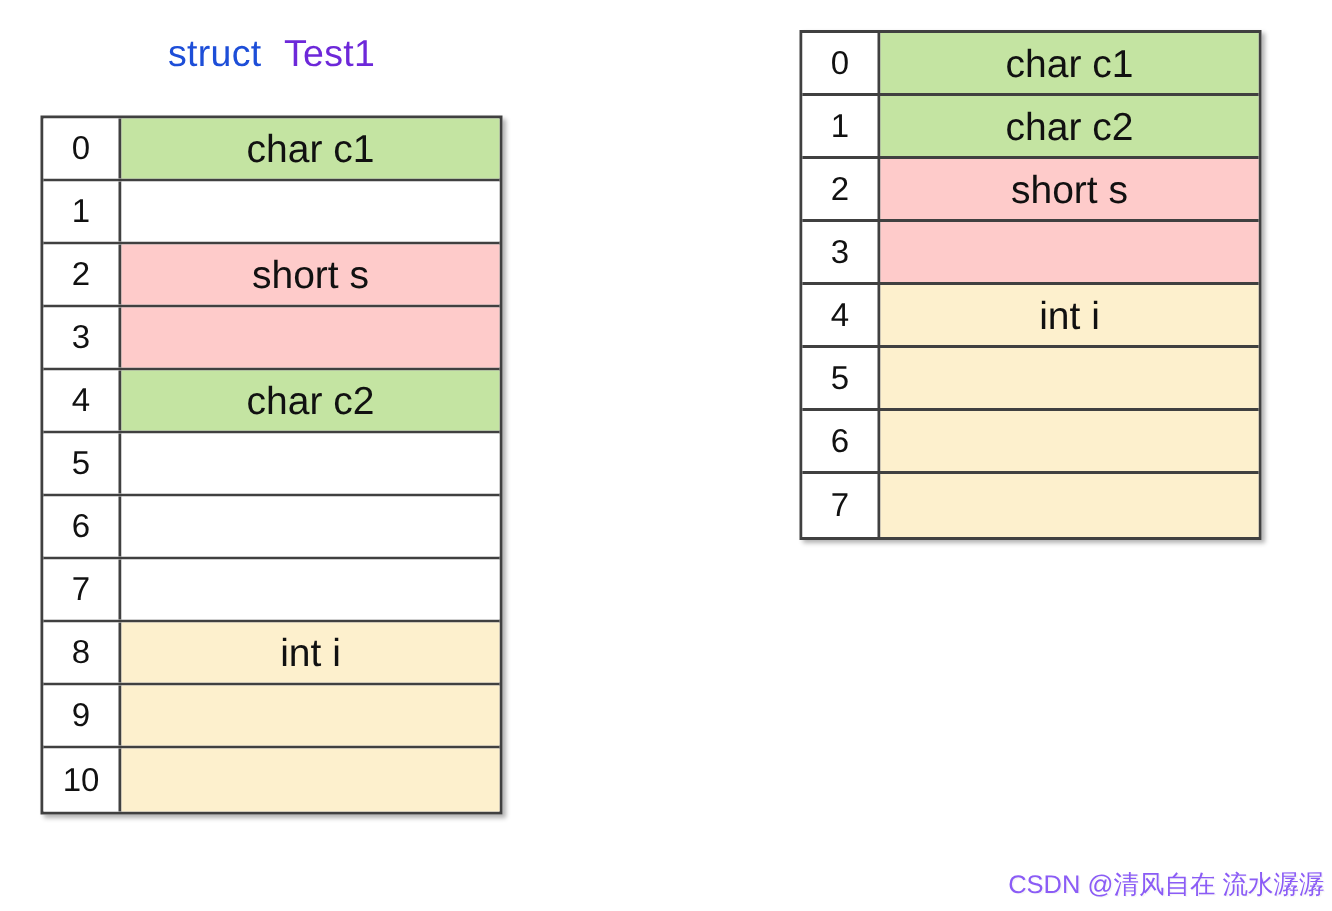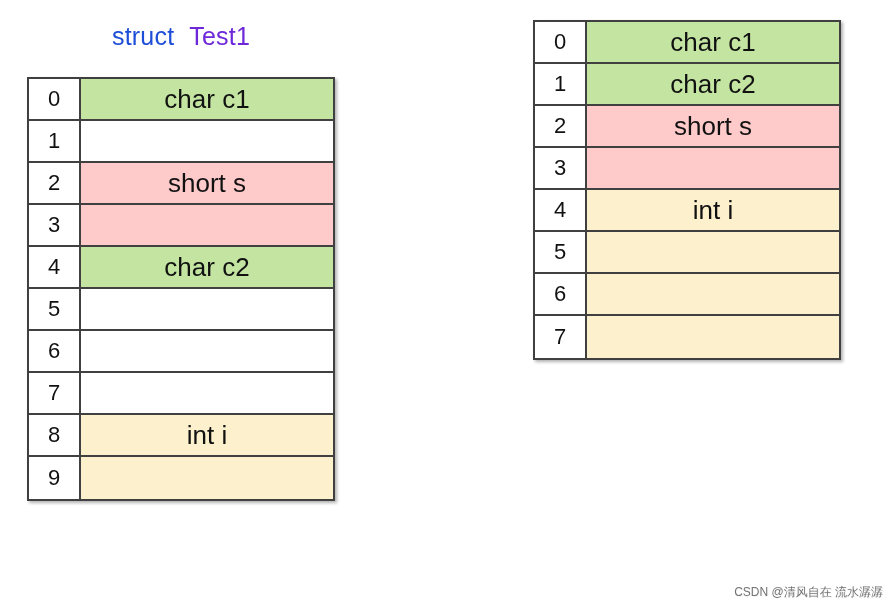--- a/index.html
+++ b/index.html
@@ -60,22 +60,22 @@
     flex: 1;
     display: flex;
     align-items: center;
     justify-content: center;
     font-size: 26px;
   }
   .watermark {
     position: absolute;
     right: 5px;
     bottom: 6px;
-    font-size: 12px;
-    color: #737373;
+    font-size: 17px;
+    color: #8b5cf6;
     text-shadow: 1px 1px 0 #f6f6f6;
     white-space: nowrap;
   }
 </style>
 </head>
 <body>
 
 <div class="struct-diagram" id="diagram-test1">
   <div class="struct-title">
     <span class="struct-keyword">struct</span><span class="struct-name">Test1</span>
@@ -114,20 +114,24 @@
         <div class="value-cell" style="background-color: rgb(255, 255, 255);"></div>
       </div>
       <div class="mem-row">
         <div class="offset-cell">8</div>
         <div class="value-cell" style="background-color: rgb(253, 240, 205);">int i</div>
       </div>
       <div class="mem-row">
         <div class="offset-cell">9</div>
         <div class="value-cell" style="background-color: rgb(253, 240, 205);"></div>
       </div>
+      <div class="mem-row">
+        <div class="offset-cell">10</div>
+        <div class="value-cell" style="background-color: rgb(253, 240, 205);"></div>
+      </div>
     </div>
 </div>
 
 <div class="struct-diagram" id="diagram-test2">
   <div class="memory-table">
       <div class="mem-row">
         <div class="offset-cell">0</div>
         <div class="value-cell" style="background-color: rgb(196, 228, 162);">char c1</div>
       </div>
       <div class="mem-row">

